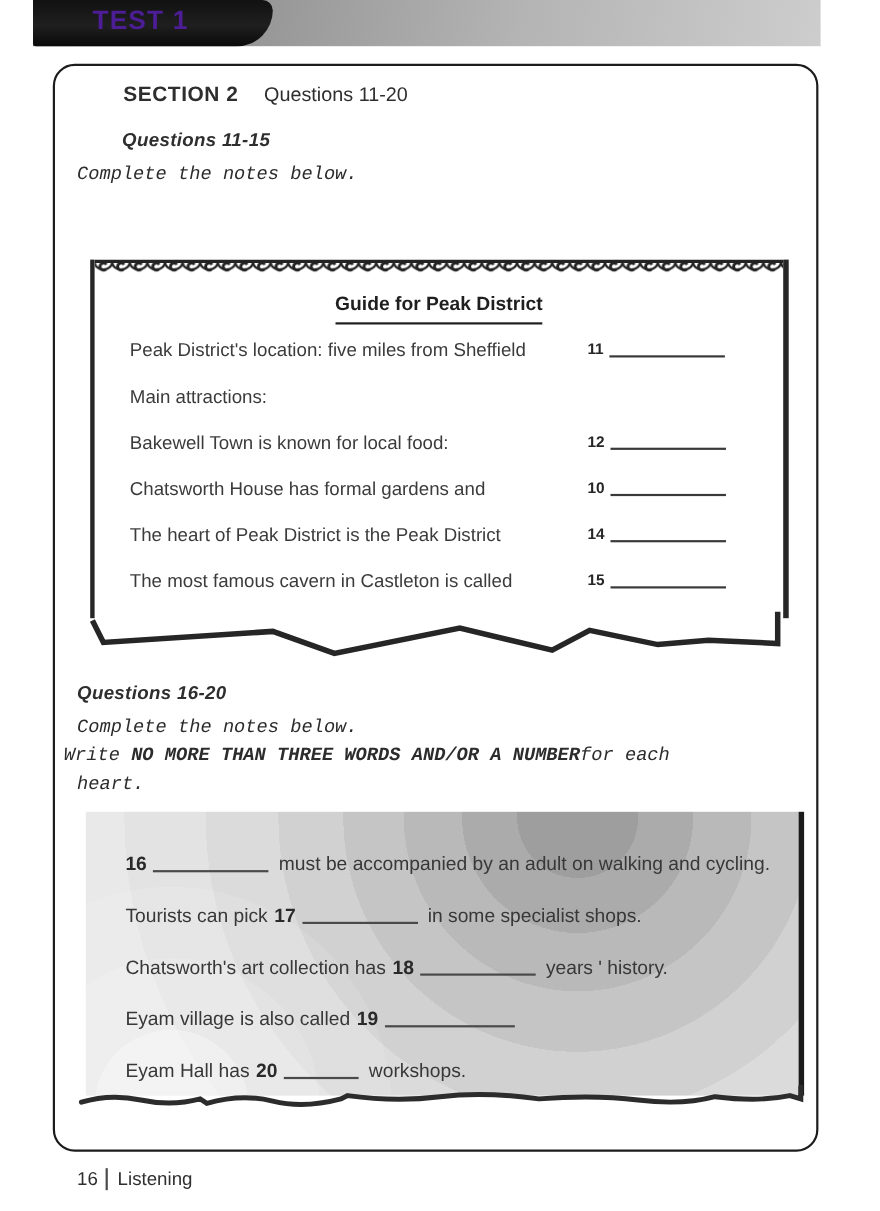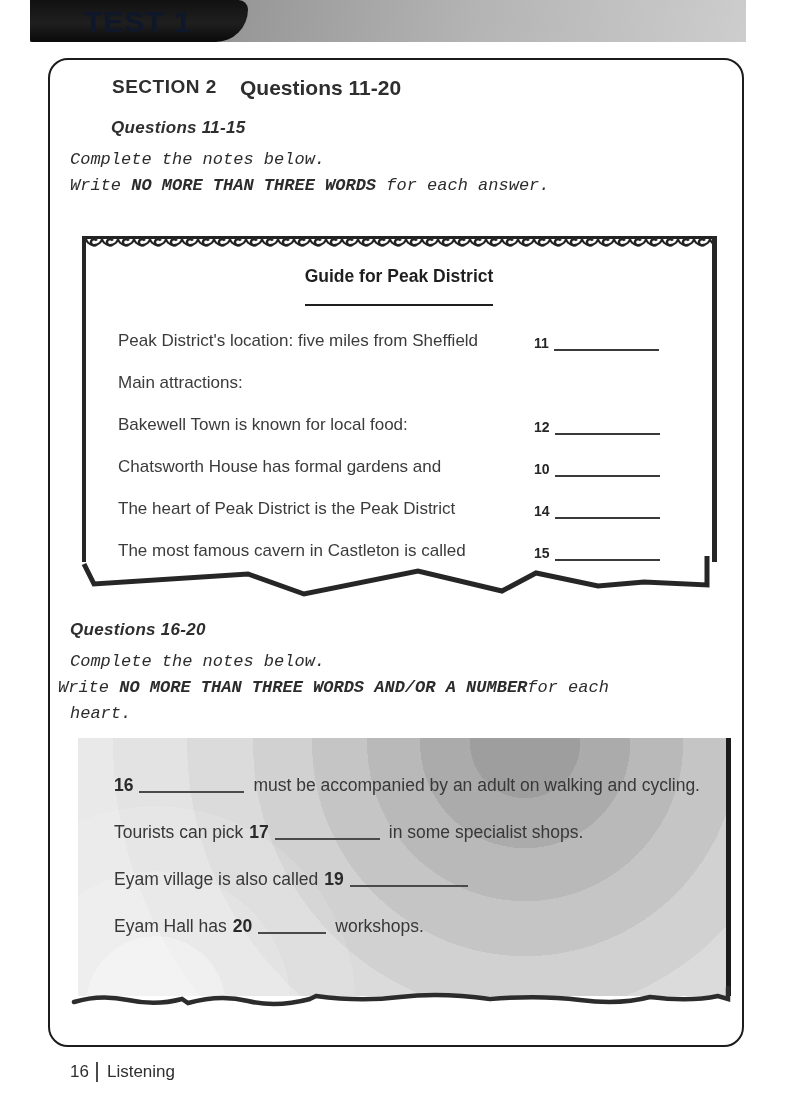--- a/index.html
+++ b/index.html
@@ -5,43 +5,43 @@
   html,body{margin:0;padding:0;background:#ffffff;}
   .page{position:relative;width:800px;height:1101px;background:#fff;overflow:hidden;
         font-family:"Liberation Sans",sans-serif;color:#2e2e2e;}
 
   
   .band-grey{position:absolute;left:30px;top:0;width:716px;height:42px;
              background:linear-gradient(100deg,#6e6e6e 0%,#989898 30%,#b4b4b4 62%,#cdcdcd 100%);}
   .band-black{position:absolute;left:30px;top:0;width:218px;height:42px;
               background:linear-gradient(180deg,#111 0%,#1f1f1f 55%,#0a0a0a 100%);
               border-radius:0 14px 48px 4px;}
-  .band-title{position:absolute;left:84px;top:5px;font-size:30px;font-weight:bold;
-              color:#0f172a;letter-spacing:1px;}
+  .band-title{position:absolute;left:84px;top:5px;font-size:24px;font-weight:bold;
+              color:#4c1d95;letter-spacing:1px;}
 
   
   .frame{position:absolute;left:48px;top:58px;width:692px;height:985px;
          border:2px solid #1c1c1c;border-radius:20px;}
 
   .section-title{position:absolute;left:70px;top:76px;font-size:19px;font-weight:bold;letter-spacing:.5px;margin-left:42px;}
-  .section-range{position:absolute;left:240px;top:76px;font-size:21px;font-weight:bold;}
+  .section-range{position:absolute;left:240px;top:76px;font-size:18px;font-weight:normal;}
 
   .q-heading{position:absolute;font-size:17px;font-weight:bold;font-style:italic;letter-spacing:.3px;}
   .instr{position:absolute;font-family:Liberation Mono, monospace;
          font-style:italic;font-size:17px;color:#2c2c2c;}
   .instr b{font-weight:bold;}
 
   
   .notes-box{position:absolute;left:82px;top:236px;width:626px;height:326px;background:#fff;
              border-left:4px solid #262626;border-right:5px solid #262626;}
   .spiral{display:block;width:100%;height:16px;}
   .notes-title{margin:14px auto 0;text-align:center;font-size:17.5px;font-weight:bold;color:#1f1f1f;}
-  .notes-title span{border-bottom:2px solid #1f1f1f;padding-bottom:18px;}
+  .notes-title span{border-bottom:2px solid #1f1f1f;padding-bottom:7px;}
   .notes-rows{margin:22px 26px 0 32px;}
-  .nrow{display:flex;align-items:flex-end;height:42px;font-size:17px;color:#3b3b3b;}
+  .nrow{display:flex;align-items:flex-start;height:42px;font-size:17px;color:#3b3b3b;}
   .ntext{flex:1;}
   .nans{width:152px;display:flex;align-items:flex-end;}
   .nnum{font-weight:bold;color:#262626;margin-right:5px;font-size:14px;}
   .blank{display:inline-block;width:105px;height:13px;border-bottom:2px solid #3a3a3a;}
   .zigzag{position:absolute;left:78px;top:556px;width:636px;height:50px;}
 
   
   .grey-box{position:absolute;left:78px;top:738px;width:648px;height:258px;
             border-right:5px solid #1b1b1b;
             background:
@@ -70,21 +70,20 @@
   <div class="band-black"></div>
   <div class="band-title">TEST 1</div>
 
   <div class="frame"></div>
 
   <div class="section-title">SECTION 2</div>
   <div class="section-range">Questions 11-20</div>
 
   <div class="q-heading" style="left:70px;top:118px;margin-left:41px;">Questions 11-15</div>
   <div class="instr" style="left:70px;top:150px;">Complete the notes below.</div>
-  <div class="instr" style="left:70px;top:176px;"><span>Write </span><b>NO MORE THAN THREE WORDS</b><span> for each answer.</span></div>
 
   <div class="notes-box">
     <svg class="spiral" viewBox="0 0 626 16" preserveAspectRatio="none">
       <defs>
         <pattern id="loop" width="16" height="16" patternUnits="userSpaceOnUse">
           <path d="M0,2 A8,7 0 0 0 16,2" fill="none" stroke="#232323" stroke-width="2"></path>
           <path d="M10.8,4.6 A3.2,3.2 0 1 0 10.4,8.6" fill="none" stroke="#232323" stroke-width="2.6"></path>
         </pattern>
       </defs>
       <rect x="0" y="0" width="626" height="16" fill="url(#loop)"></rect>
@@ -148,20 +147,26 @@
           <span class="blank"></span>
           <span class="post">must be accompanied by an adult on walking and cycling.</span>
       </div>
       <div class="grow">
         <span class="pre">Tourists can pick</span>
           <b class="gnum">17</b>
           <span class="blank"></span>
           <span class="post">in some specialist shops.</span>
       </div>
       <div class="grow">
+        <span class="pre">Chatsworth's art collection has</span>
+          <b class="gnum">18</b>
+          <span class="blank"></span>
+          <span class="post">years ' history.</span>
+      </div>
+      <div class="grow">
         <span class="pre">Eyam village is also called</span>
           <b class="gnum">19</b>
           <span class="blank w115"></span>
           <span class="post"></span>
       </div>
       <div class="grow">
         <span class="pre">Eyam Hall has</span>
           <b class="gnum">20</b>
           <span class="blank w65"></span>
           <span class="post">workshops.</span>

